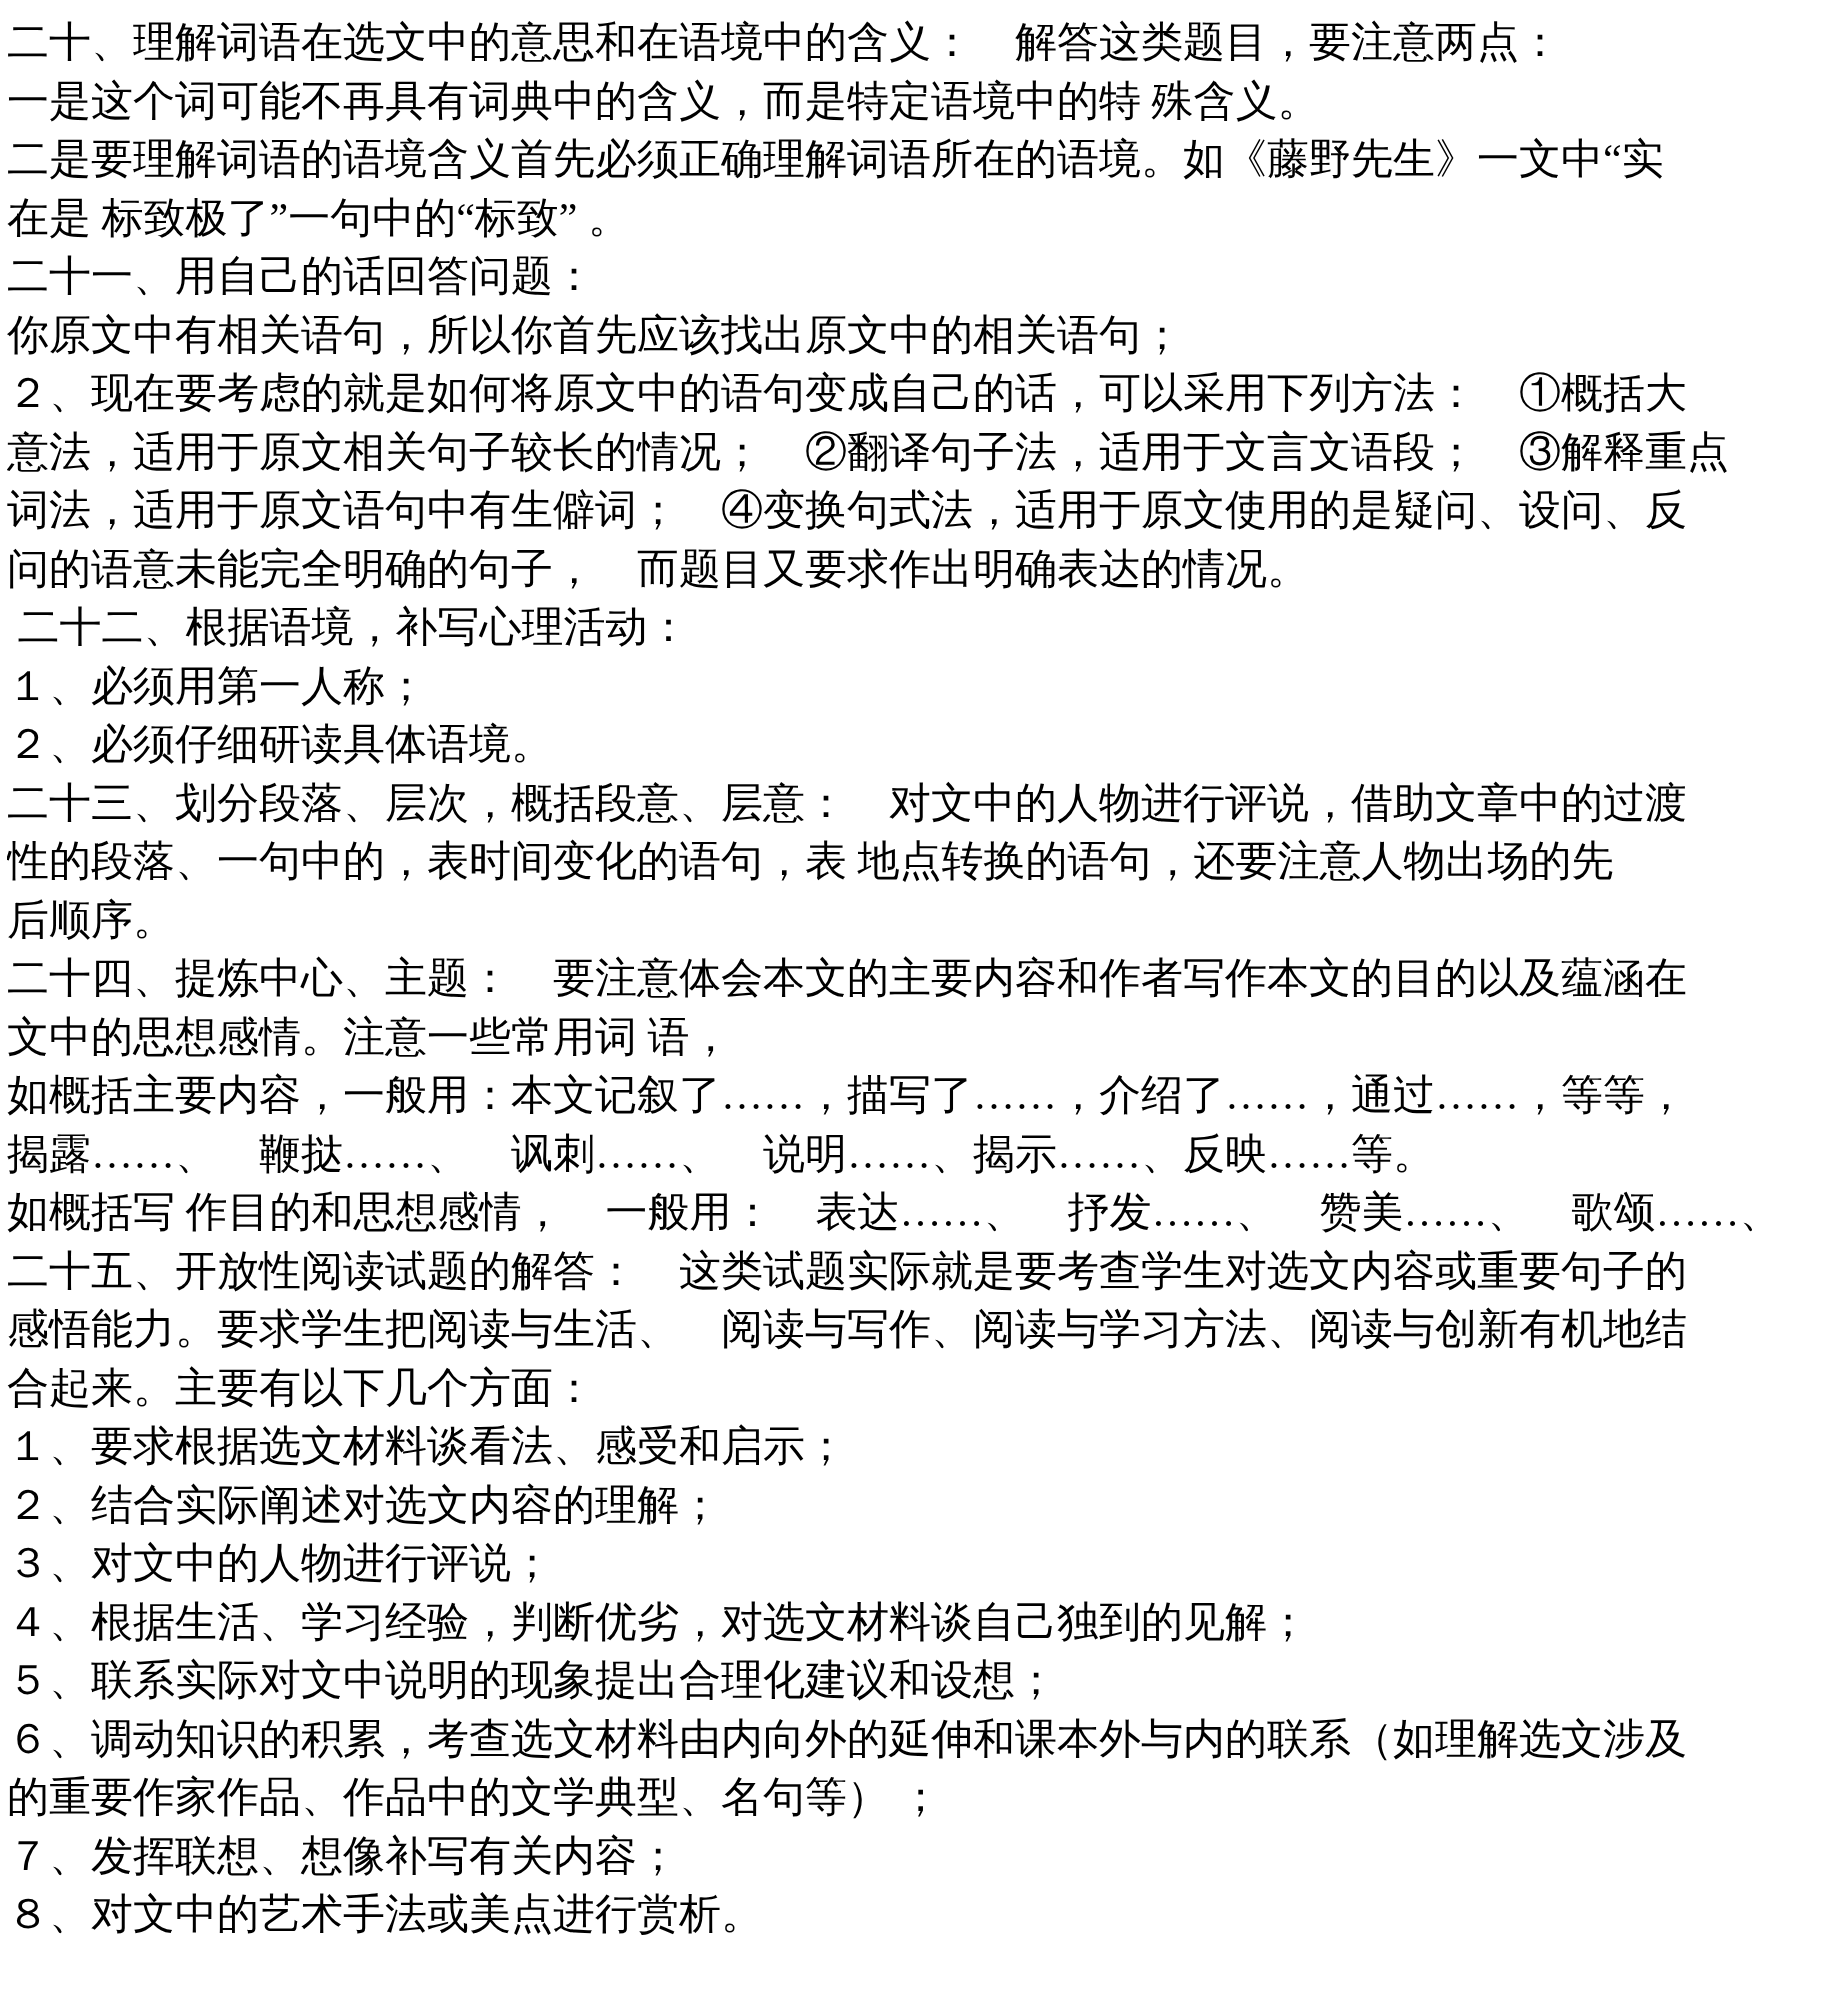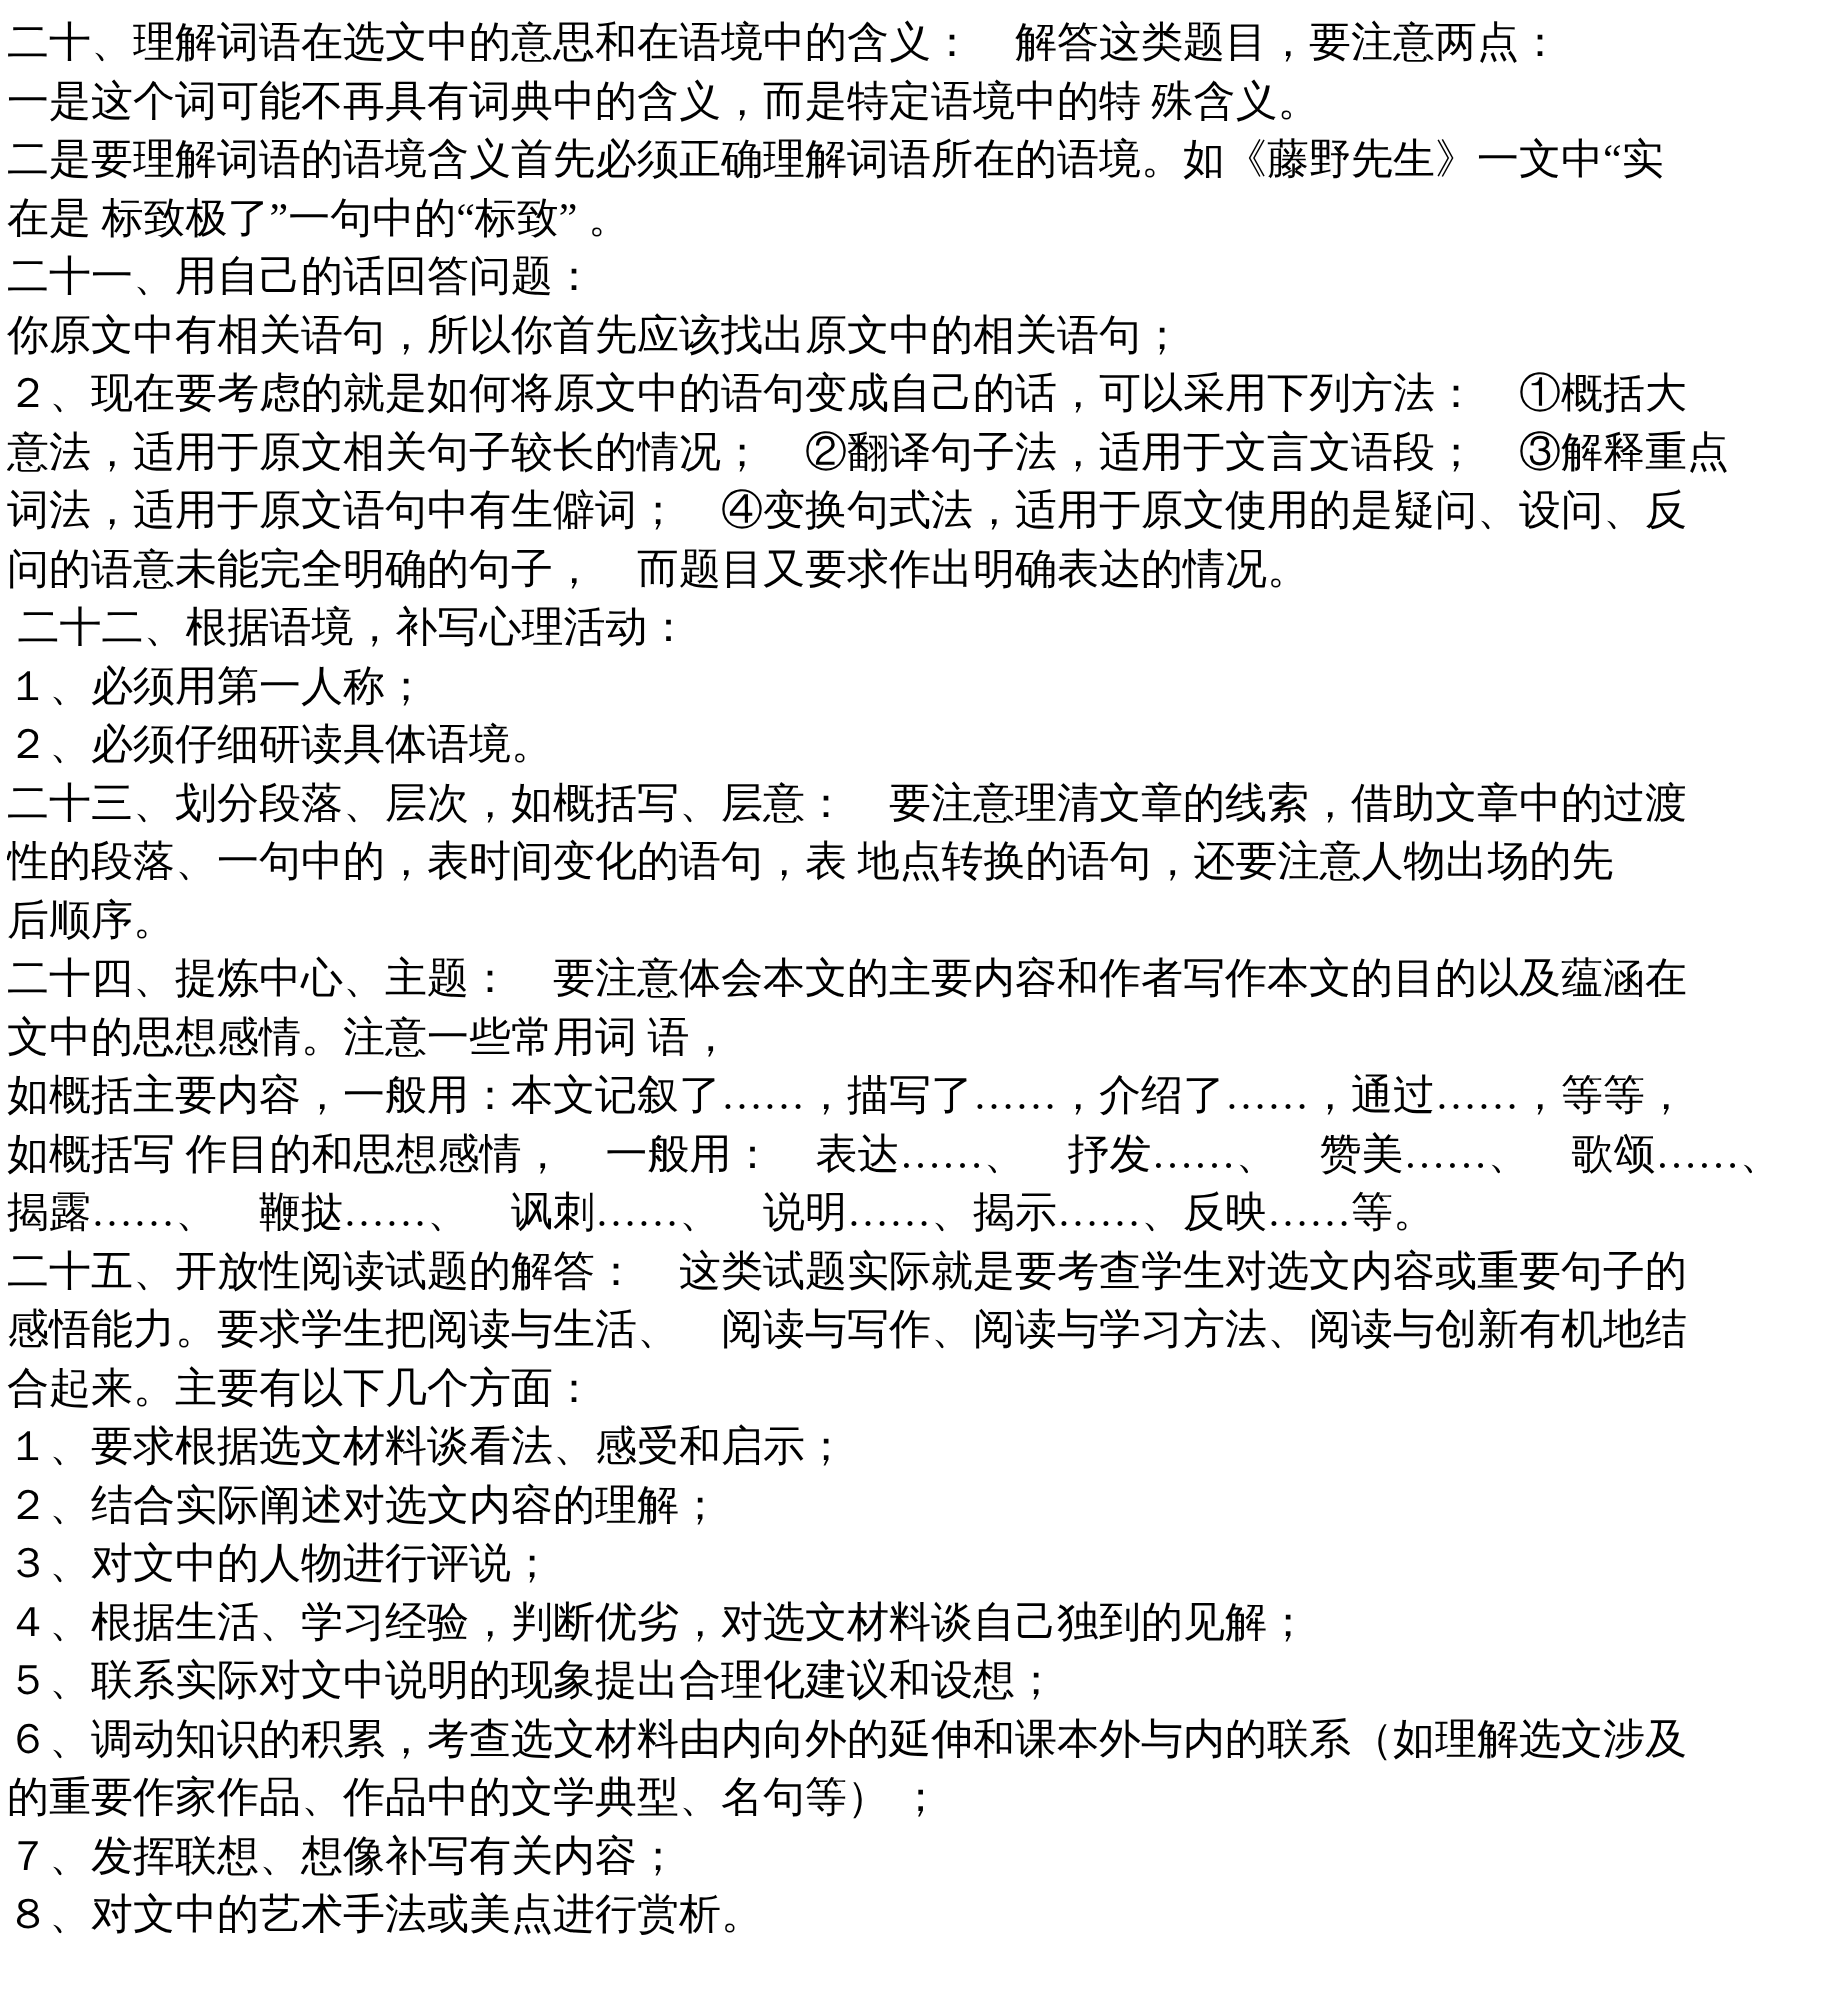--- a/index.html
+++ b/index.html
@@ -35,28 +35,28 @@
   <div class="line">在是 标致极了”一句中的“标致” 。</div>
   <div class="line">二十一、用自己的话回答问题：</div>
   <div class="line">你原文中有相关语句，所以你首先应该找出原文中的相关语句；</div>
   <div class="line">２、现在要考虑的就是如何将原文中的语句变成自己的话，可以采用下列方法：　①概括大</div>
   <div class="line">意法，适用于原文相关句子较长的情况；　②翻译句子法，适用于文言文语段；　③解释重点</div>
   <div class="line">词法，适用于原文语句中有生僻词；　④变换句式法，适用于原文使用的是疑问、设问、反</div>
   <div class="line">问的语意未能完全明确的句子，　而题目又要求作出明确表达的情况。</div>
   <div class="line"> 二十二、根据语境，补写心理活动：</div>
   <div class="line">１、必须用第一人称；</div>
   <div class="line">２、必须仔细研读具体语境。</div>
-  <div class="line">二十三、划分段落、层次，如概括写、层意：　要注意理清文章的线索，借助文章中的过渡</div>
+  <div class="line">二十三、划分段落、层次，概括段意、层意：　对文中的人物进行评说，借助文章中的过渡</div>
   <div class="line">性的段落、一句中的，表时间变化的语句，表 地点转换的语句，还要注意人物出场的先</div>
   <div class="line">后顺序。</div>
   <div class="line">二十四、提炼中心、主题：　要注意体会本文的主要内容和作者写作本文的目的以及蕴涵在</div>
   <div class="line">文中的思想感情。注意一些常用词 语，</div>
   <div class="line">如概括主要内容，一般用：本文记叙了……，描写了……，介绍了……，通过……，等等，</div>
+  <div class="line">揭露……、　鞭挞……、　讽刺……、　说明……、揭示……、反映……等。</div>
   <div class="line">如概括写 作目的和思想感情，　一般用：　表达……、　抒发……、　赞美……、　歌颂……、</div>
-  <div class="line">揭露……、　鞭挞……、　讽刺……、　说明……、揭示……、反映……等。</div>
   <div class="line">二十五、开放性阅读试题的解答：　这类试题实际就是要考查学生对选文内容或重要句子的</div>
   <div class="line">感悟能力。要求学生把阅读与生活、　阅读与写作、阅读与学习方法、阅读与创新有机地结</div>
   <div class="line">合起来。主要有以下几个方面：</div>
   <div class="line">１、要求根据选文材料谈看法、感受和启示；</div>
   <div class="line">２、结合实际阐述对选文内容的理解；</div>
   <div class="line">３、对文中的人物进行评说；</div>
   <div class="line">４、根据生活、学习经验，判断优劣，对选文材料谈自己独到的见解；</div>
   <div class="line">５、联系实际对文中说明的现象提出合理化建议和设想；</div>
   <div class="line">６、调动知识的积累，考查选文材料由内向外的延伸和课本外与内的联系（如理解选文涉及</div>
   <div class="line">的重要作家作品、作品中的文学典型、名句等） ；</div>

